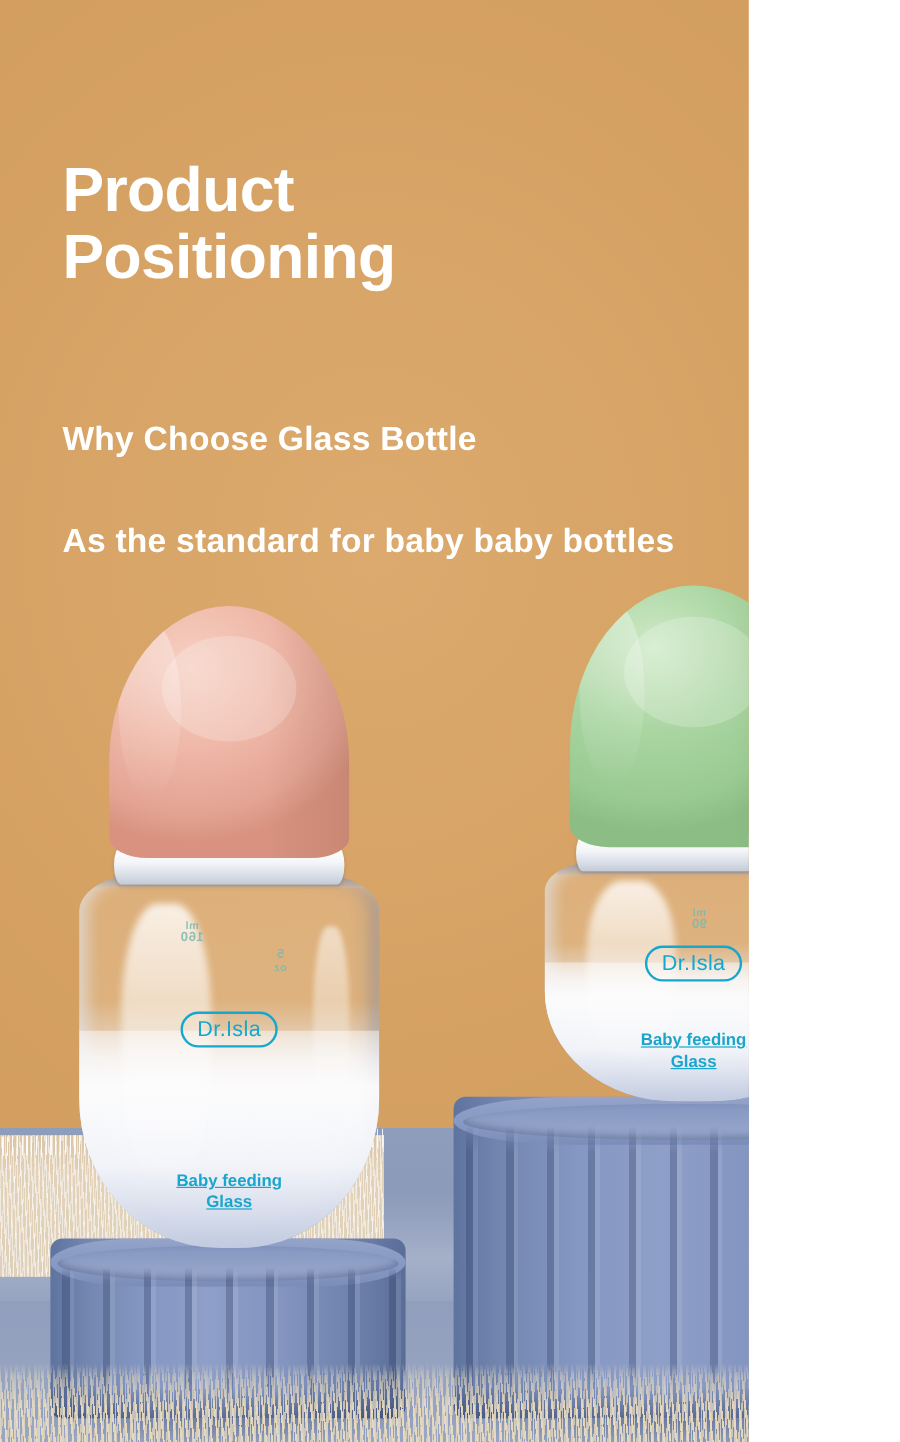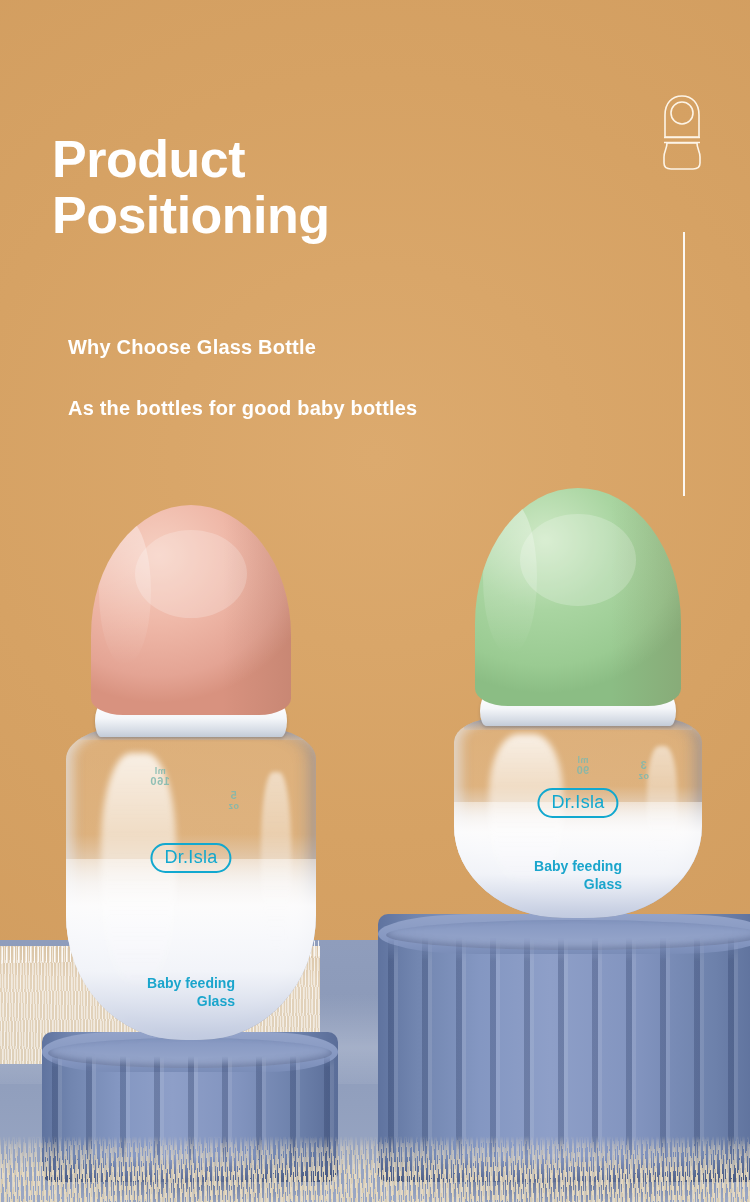--- a/index.html
+++ b/index.html
@@ -7,21 +7,21 @@
 
   html, body {
     width: 750px;
     height: 1202px;
     overflow: hidden;
     font-family: "Liberation Sans", sans-serif;
   }
 
   #poster {
     position: relative;
-    width: 750px;
+    width: 624px;
     height: 1202px;
     overflow: hidden;
     background:
       radial-gradient(ellipse 120% 70% at 50% 38%, #dcaa6e 0%, #d6a264 45%, #cf9a5c 100%);
   }
 
   
   .floor {
     position: absolute;
     left: 0; right: 0; bottom: 0;
@@ -82,26 +82,25 @@
     font-weight: bold;
     line-height: 1.07;
     letter-spacing: -0.5px;
     white-space: pre-line;
   }
   .subhead {
     position: absolute;
     left: 52px;
     top: 302px;
     color: #ffffff;
-    font-size: 20px;
+    font-size: 28px;
     font-weight: bold;
     line-height: 1.52;
     letter-spacing: 0.2px;
     white-space: pre-line;
-    margin-left: 16px;
   }
 
   
   .rule {
     position: absolute;
     left: 683px;
     top: 232px;
     width: 2px;
     height: 264px;
     background: rgba(255,255,255,0.92);
@@ -284,22 +283,23 @@
     white-space: nowrap;
   }
   .tagline {
     position: absolute;
     left: 50%;
     transform: translateX(-50%);
     color: #1aa5cc;
     font-size: 14px;
     font-weight: bold;
     line-height: 1.25;
-    text-align: right;
+    text-align: center;
     white-space: pre-line;
+    text-decoration: underline;
   }
 
   .shadow-under {
     position: absolute;
     border-radius: 50%;
     background: radial-gradient(ellipse at center, rgba(40,55,95,0.45) 0%, rgba(40,55,95,0.0) 70%);
   }
 </style>
 </head>
 <body>
@@ -309,21 +309,21 @@
   <div class="floor"></div>
   <div class="floor-sheen"></div>
   <div class="carpet"></div>
   <div class="carpet-edge"></div>
 
   <div class="headline">Product
 Positioning</div>
 
   <div class="subhead">
     <span>Why Choose Glass Bottle</span><br>
-    <span>As the bottles for good baby bottles</span>
+    <span>As the standard for baby baby bottles</span>
   </div>
 
   <div class="rule"></div>
 
   <div class="corner-icon">
     <svg viewBox="0 0 62 78" width="62" height="78" fill="none" stroke="#fdf4e6" stroke-width="1.6" stroke-linejoin="round">
       <path d="M14 44 V22 C14 10 21 3 31 3 C41 3 48 10 48 22 V44 Z"></path>
       <circle cx="31" cy="20" r="11"></circle>
       <line x1="13" y1="44.5" x2="49" y2="44.5"></line>
       <line x1="13" y1="49.5" x2="49" y2="49.5"></line>

